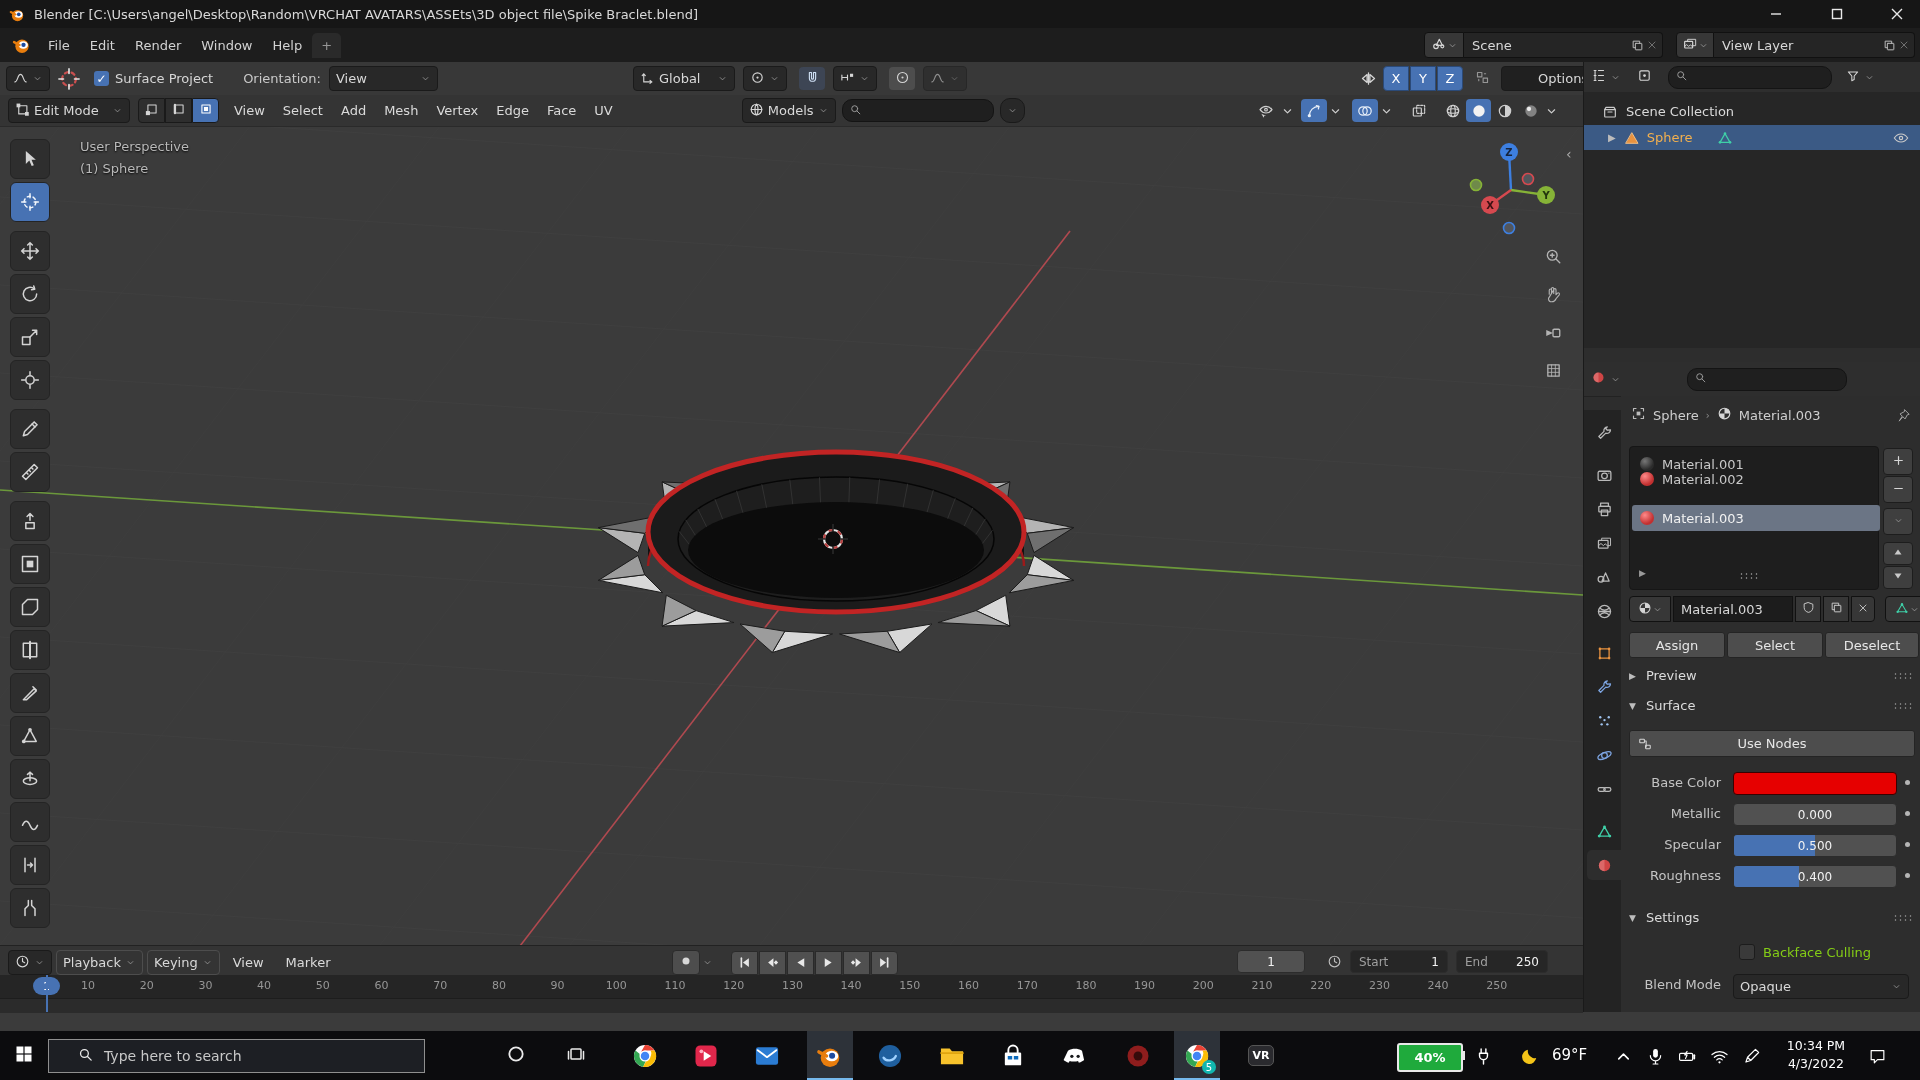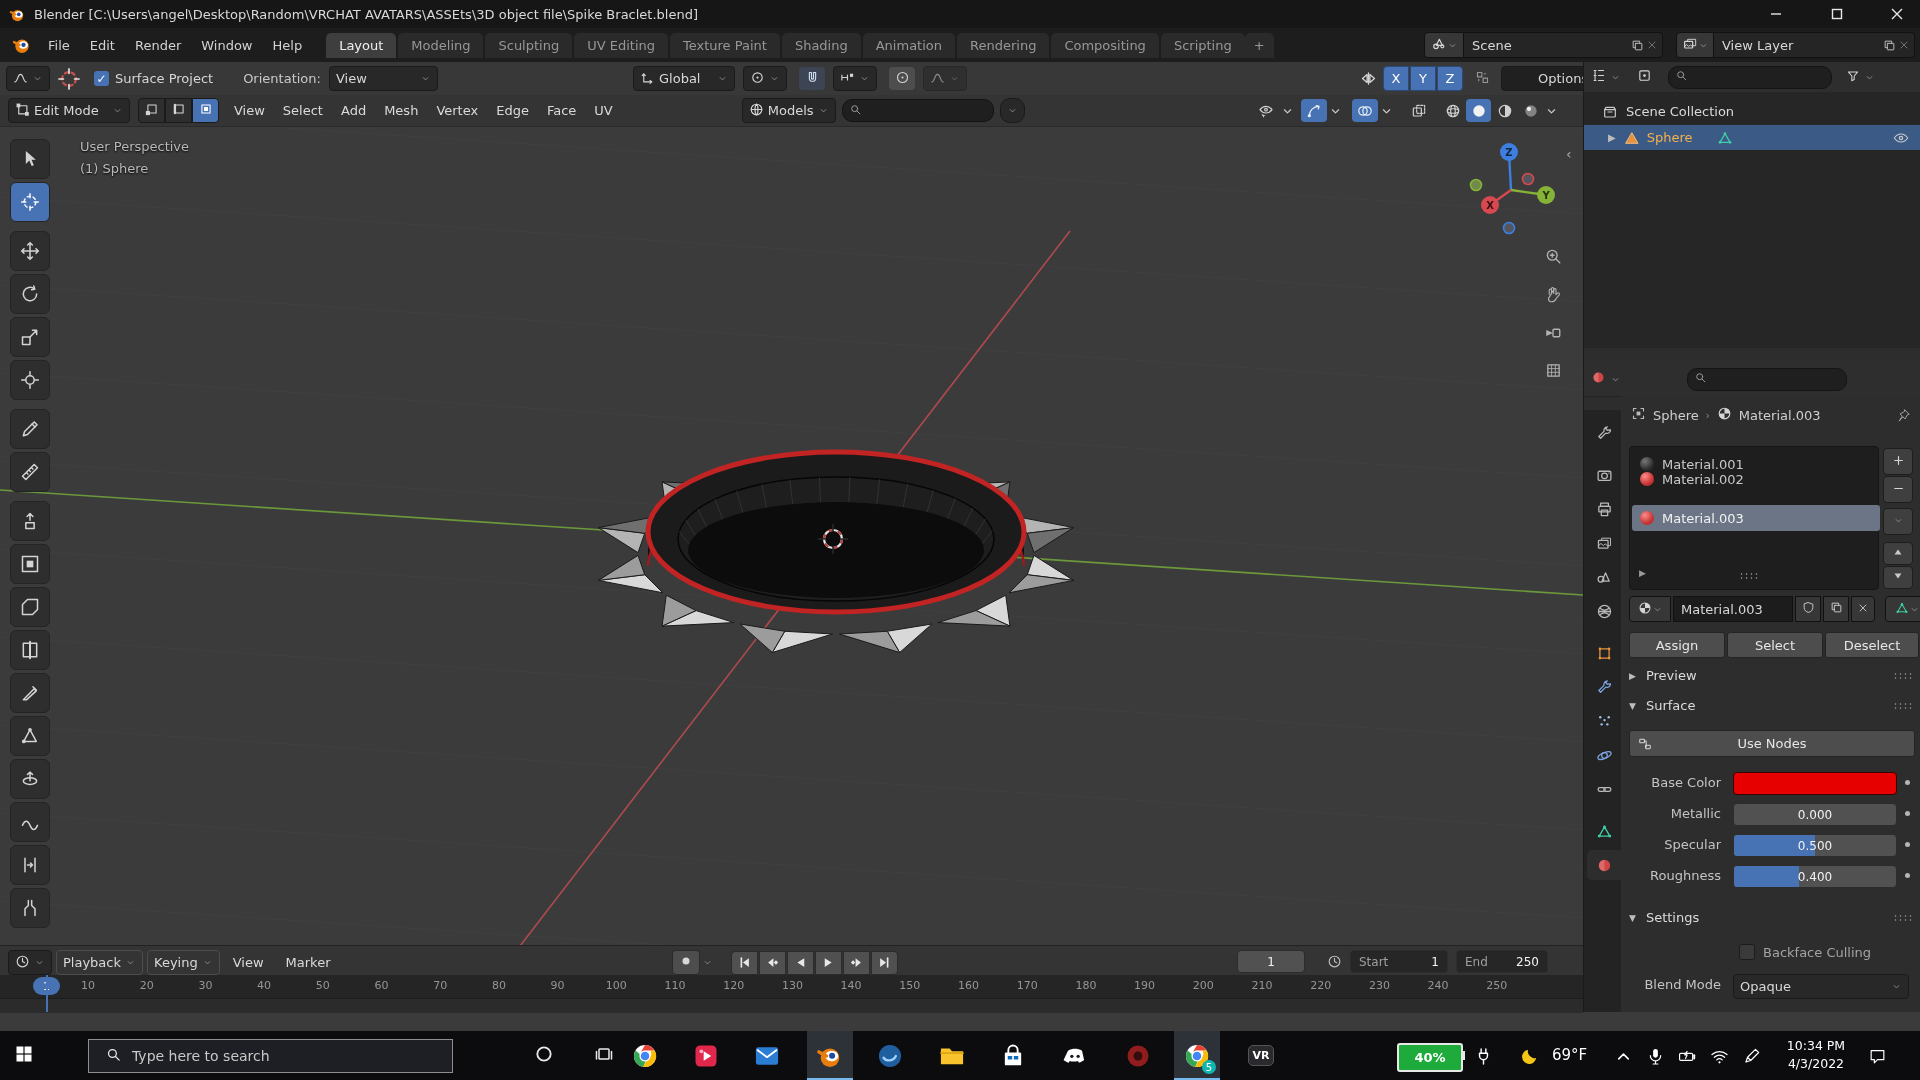--- a/index.html
+++ b/index.html
@@ -107,32 +107,20 @@
           <circle cx="13.8" cy="11.8" r="2.6" fill="#1c4ba0" stroke="none"></circle>
           <path d="M2.5 8.5L9 12" stroke="#e87d0d" stroke-width="3"></path>
         </svg>
       </span>
     <div id="main-menus" class="row" style="margin-left:6px;">
         <span class="menu-item">File</span>
         <span class="menu-item">Edit</span>
         <span class="menu-item">Render</span>
         <span class="menu-item">Window</span>
         <span class="menu-item">Help</span>
-      </div>
-    <div id="ws-tabs" class="tabs">
-        <div class="wtab active">Layout</div>
-        <div class="wtab">Modeling</div>
-        <div class="wtab">Sculpting</div>
-        <div class="wtab">UV Editing</div>
-        <div class="wtab">Texture Paint</div>
-        <div class="wtab">Shading</div>
-        <div class="wtab">Animation</div>
-        <div class="wtab">Rendering</div>
-        <div class="wtab">Compositing</div>
-        <div class="wtab">Scripting</div>
       </div>
     <div class="wtab" id="ws-add" style="padding:5px 9px;">+</div>
     <div class="abs row" style="left:1424px;top:4px;">
       <div class="idbtn" style="width:38px;">
           <span id="scene-ico"><svg width="16" height="16" viewBox="0 0 24 24" fill="none" stroke="#d5d5d5" stroke-width="1.8" stroke-linecap="round" stroke-linejoin="round">
               <path d="M12.5 5l4.5 9h-9z"></path>
               <circle cx="7.5" cy="15.5" r="3.4"></circle>
               <circle cx="17" cy="15.5" r="2.2"></circle>
             </svg></span>
           <span class="chev-wrap" id="scene-chev">
@@ -1011,21 +999,21 @@
            <span class="keydot" style="left:284px;top:477px;"></span>
         </div>
 
       <div class="row" style="position:absolute;left:8px;top:514px;width:284px;">
         <span style="color:#bdbdbd;font-size:9px;">▼</span>
         <span style="margin-left:10px;color:#dcdcdc;">Settings</span>
         <div class="grip" style="margin-left:auto;"></div>
       </div>
       <div class="row" style="position:absolute;left:118px;top:548px;gap:8px;">
         <div class="cb off" style="width:14px;height:14px;"></div>
-        <span style="color:#a3a3a3;">Backface Culling</span>
+        <span style="color:#84cc16;">Backface Culling</span>
       </div>
       <div class="flabel" style="left:0px;top:581px;">Blend Mode</div>
       <div class="widget" style="position:absolute;left:112px;top:578px;width:162px;justify-content:space-between;">
         <span>Opaque</span>
           <span id="bm-chev" class="chev-wrap">
             <svg width="11" height="11" viewBox="0 0 24 24" fill="none" stroke="#9a9a9a" stroke-width="1.8" stroke-linecap="round" stroke-linejoin="round">
               <path d="M7 10l5 5 5-5"></path>
             </svg>
           </span>
       </div>
@@ -1170,21 +1158,21 @@
 
   <div class="abs taskbar">
     <div style="width:48px;display:flex;justify-content:center;">
         <span id="win-logo"><svg width="20" height="20" viewBox="0 0 24 24" fill="none" stroke="#d5d5d5" stroke-width="1.8" stroke-linecap="round" stroke-linejoin="round">
             <rect x="3" y="3" width="8.3" height="8.3" fill="#fff" stroke="none"></rect>
             <rect x="12.7" y="3" width="8.3" height="8.3" fill="#fff" stroke="none"></rect>
             <rect x="3" y="12.7" width="8.3" height="8.3" fill="#fff" stroke="none"></rect>
             <rect x="12.7" y="12.7" width="8.3" height="8.3" fill="#fff" stroke="none"></rect>
           </svg></span>
       </div>
-    <div style="width:347px;height:32px;background:#1d1f24;border:1px solid #8f8f8f;display:flex;align-items:center;gap:10px;padding-left:16px;margin-left:40px;">
+    <div style="width:347px;height:32px;background:#1d1f24;border:1px solid #8f8f8f;display:flex;align-items:center;gap:10px;padding-left:28px;">
       <span id="tb-mag"><svg width="17" height="17" viewBox="0 0 24 24" fill="none" stroke="#eaeaea" stroke-width="1.8" stroke-linecap="round" stroke-linejoin="round">
             <circle cx="10.5" cy="10.5" r="5.5"></circle>
             <path d="M14.8 14.8L20 20"></path>
           </svg></span>
       <span style="color:#c8c8c8;font-size:14px;">Type here to search</span>
     </div>
     <div style="width:46px;display:flex;justify-content:center;margin-left:68px;">
         <span id="tb-cortana"><svg width="20" height="20" viewBox="0 0 24 24" fill="none" stroke="#d5d5d5" stroke-width="1.8" stroke-linecap="round" stroke-linejoin="round">
             <circle cx="12" cy="12" r="8" stroke="#eaeaea" stroke-width="2.2"></circle>
           </svg></span>

